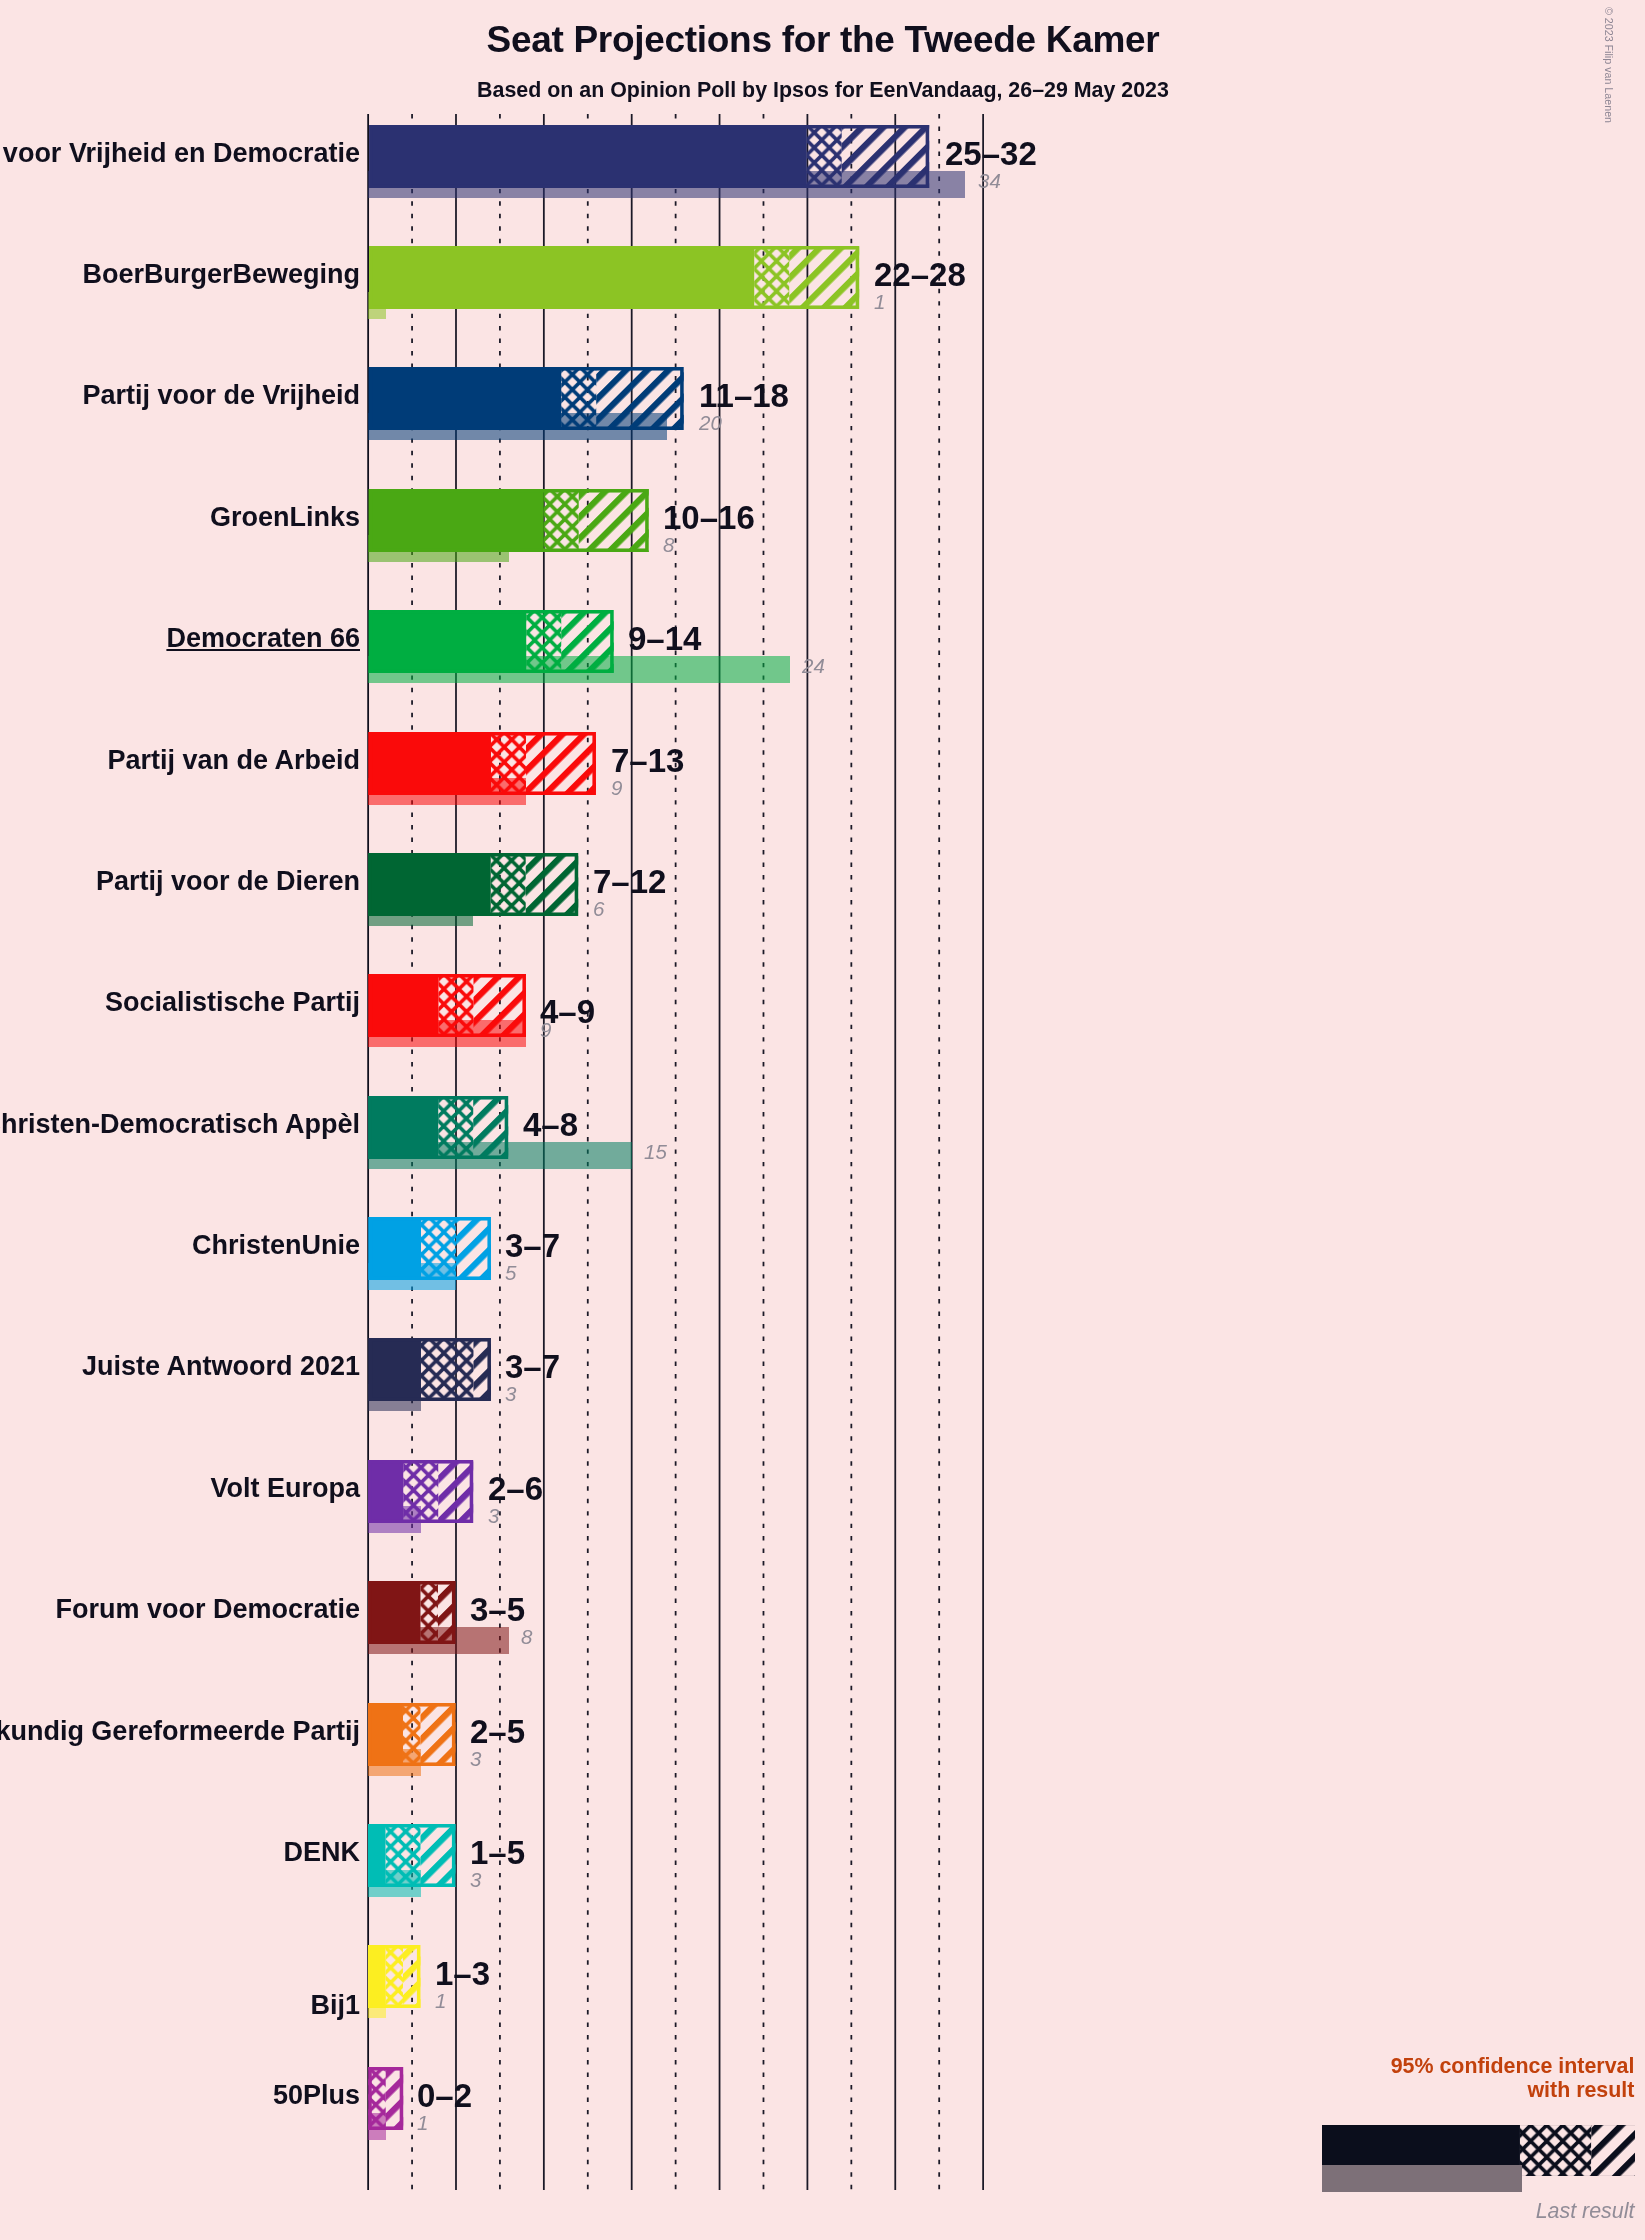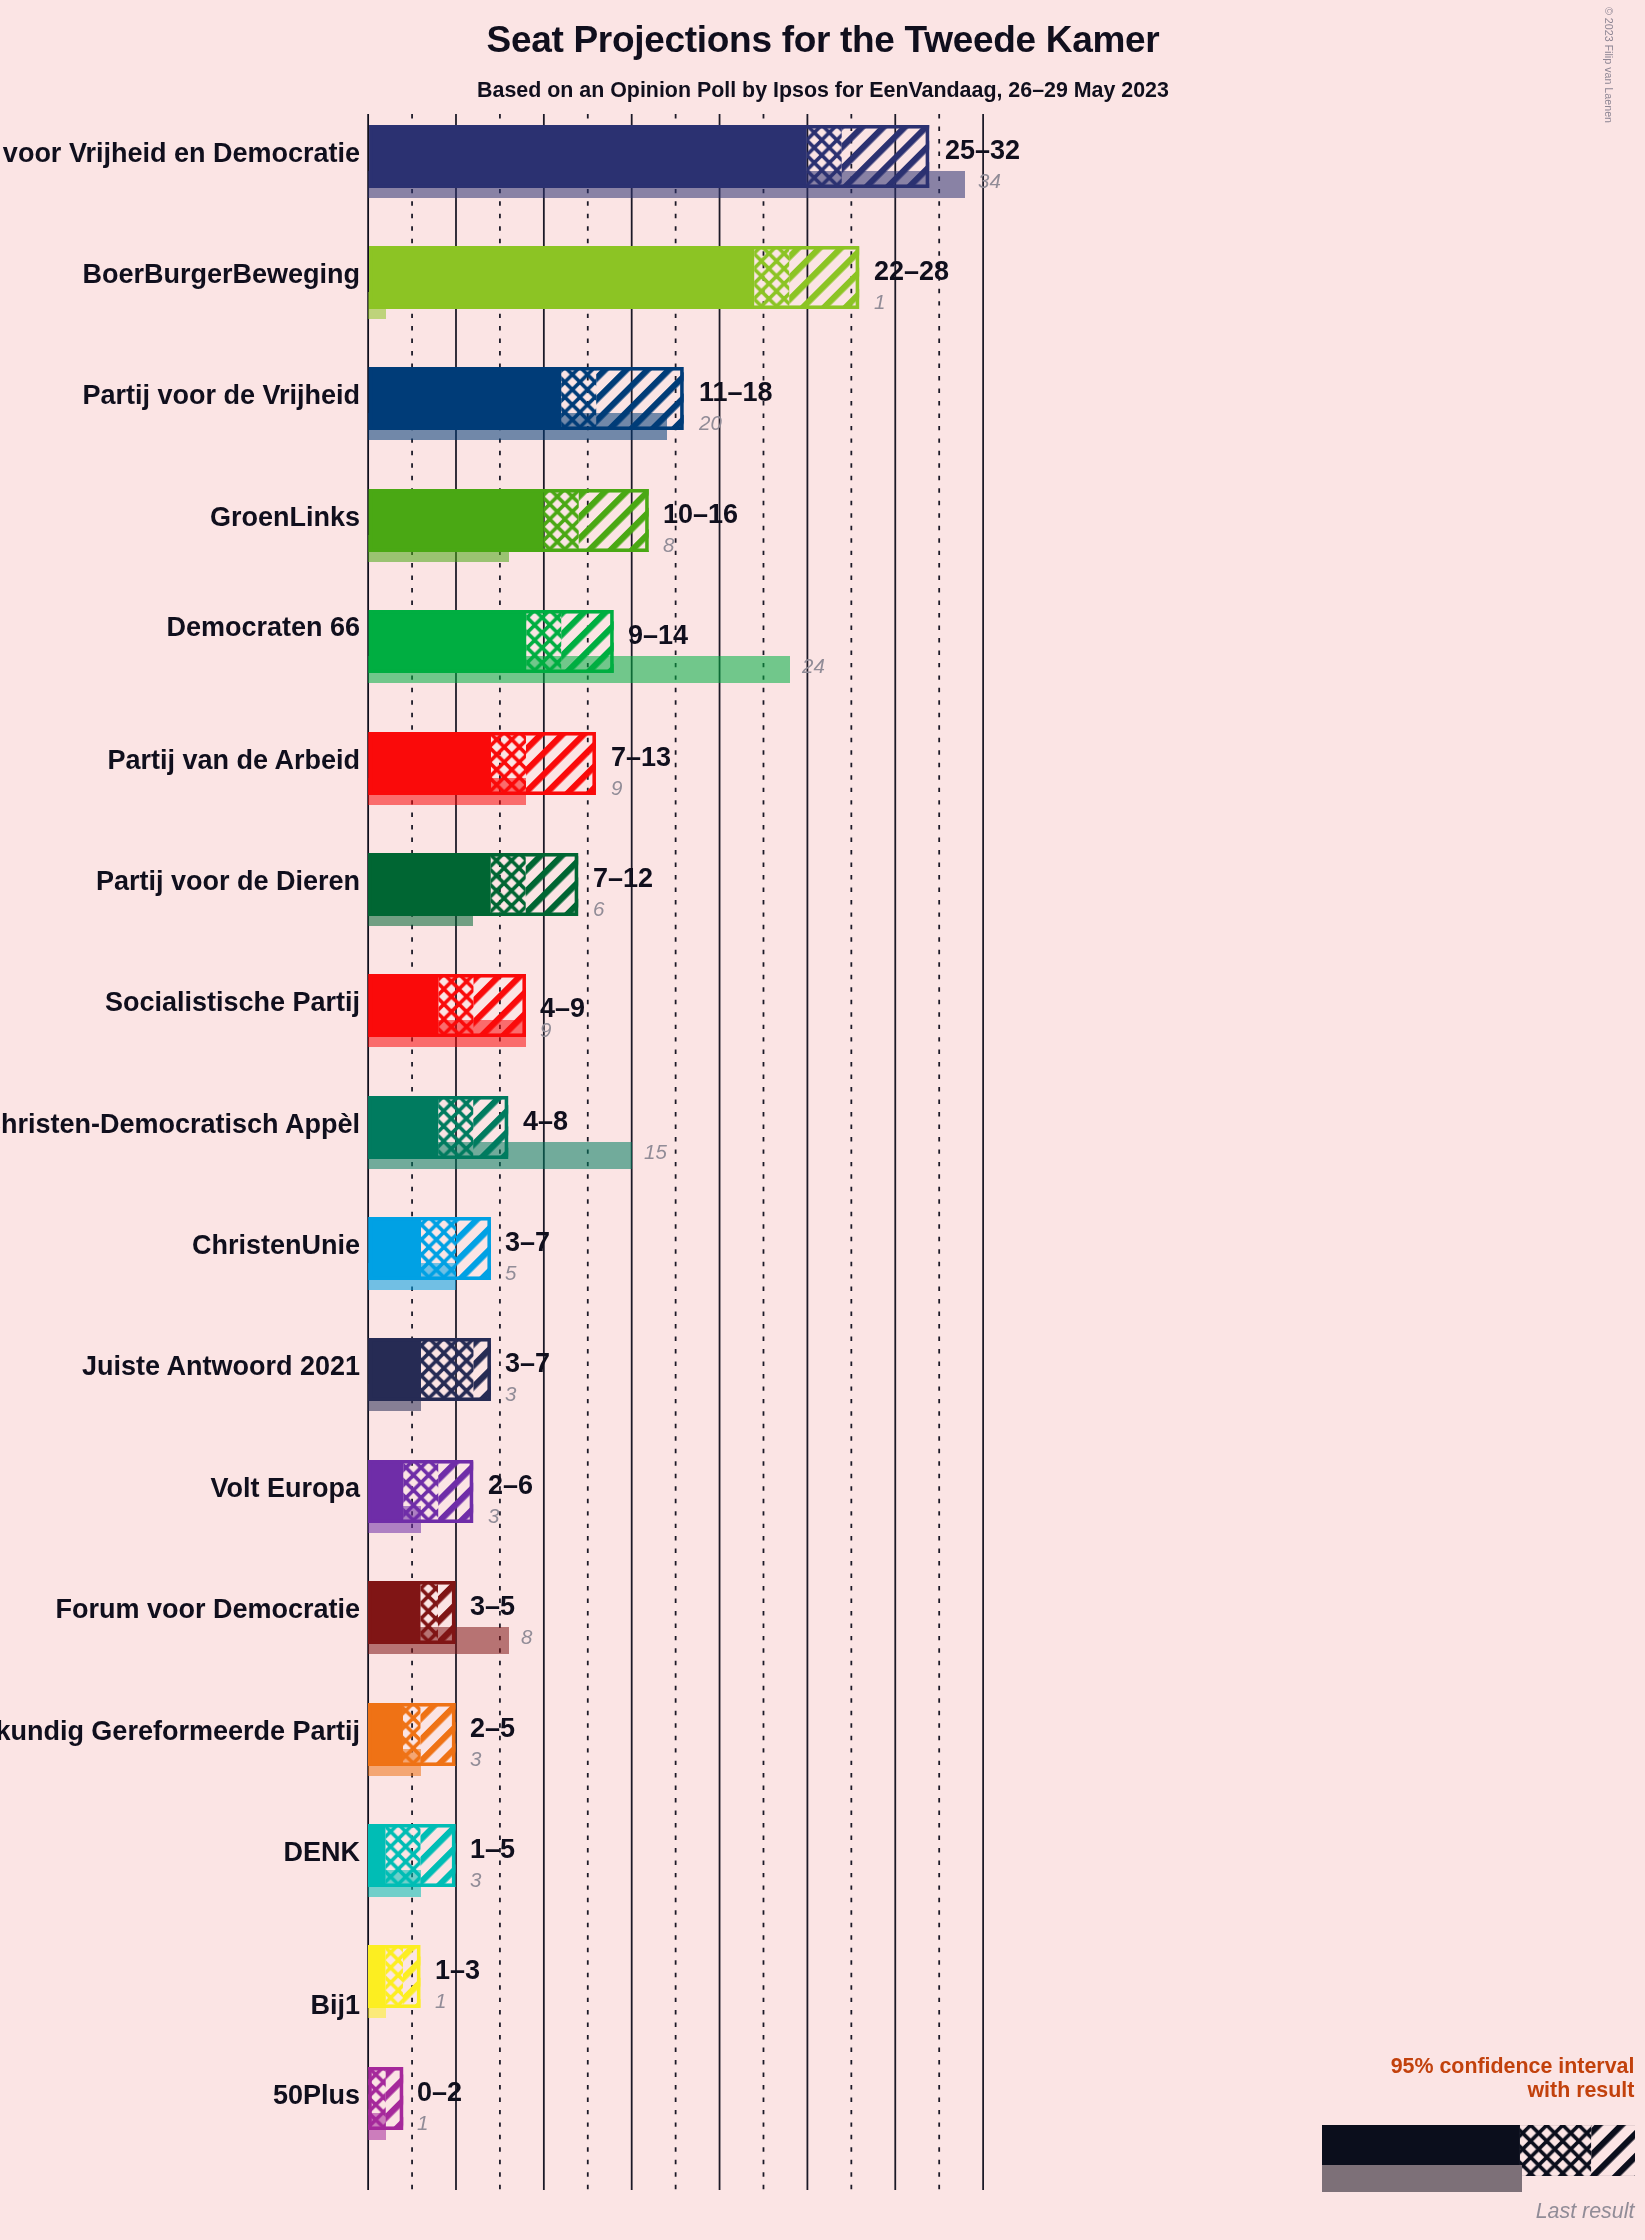--- a/index.html
+++ b/index.html
@@ -29,21 +29,21 @@
 
   .row{position:absolute;left:0;width:1646px;}
   .partylabel{
     position:absolute;right:1286px;
     font-size:27px;font-weight:bold;white-space:nowrap;
     color:#100f1d;text-align:right;
   }
   .lastbar{position:absolute;}
   .mainbar{position:absolute;box-sizing:border-box;}
   .rangetext{
-    position:absolute;font-size:27px;font-weight:bold;white-space:nowrap;color:#100f1d;
+    position:absolute;font-size:33px;font-weight:bold;white-space:nowrap;color:#100f1d;
   }
   .lasttext{
     position:absolute;font-size:20.5px;font-style:italic;white-space:nowrap;color:#918c97;
   }
 
   .legend-text{
     position:absolute;right:11.6px;text-align:right;
     font-size:21.4px;font-weight:bold;color:#c2410c;line-height:1.12;
   }
   .legend-bar{position:absolute;}
@@ -167,21 +167,21 @@
       </defs>
       <rect x="0" y="0" width="197.20000000000005" height="71" fill="#4aa814"></rect>
       <rect x="197.20000000000005" y="0" width="39.43999999999994" height="71" fill="url(#cr-p3)"></rect>
       <rect x="236.64" y="0" width="78.88" height="71" fill="url(#dg-p3)"></rect>
       <rect x="2" y="2" width="311.52" height="67" fill="none" stroke="#4aa814" stroke-width="4"></rect>
     </svg>
         <div class="rangetext" style="left:663px;top:10.2px;">10–16</div>
         <div class="lasttext" style="left:663px;top:44px;">8</div>
       </div>
       <div class="row" style="top:610px;height:99px;">
-        <div class="partylabel" style="top:2px;">Democraten 66</div>
+        <div class="partylabel" style="top:13px;text-decoration:underline;">Democraten 66</div>
         <div class="lastbar" style="left:368px;top:46px;width:422px;height:27px;
                    background:rgba(0,174,65,0.55);"></div>
         <svg class="mainbar" style="left:368px;top:0px;width:250px;height:63px;" viewBox="0 0 280.0799999999999 71">
       <defs>
         <pattern id="cr-p4" width="17" height="17" patternUnits="userSpaceOnUse">
           <rect width="17" height="17" fill="none"></rect>
           <path d="M-4,-4 L21,21 M21,-4 L-4,21" stroke="#00ae41" stroke-width="4"></path>
         </pattern>
         <pattern id="dg-p4" width="17" height="17" patternUnits="userSpaceOnUse" patternTransform="rotate(45)">
           <rect width="17" height="17" fill="none"></rect>

